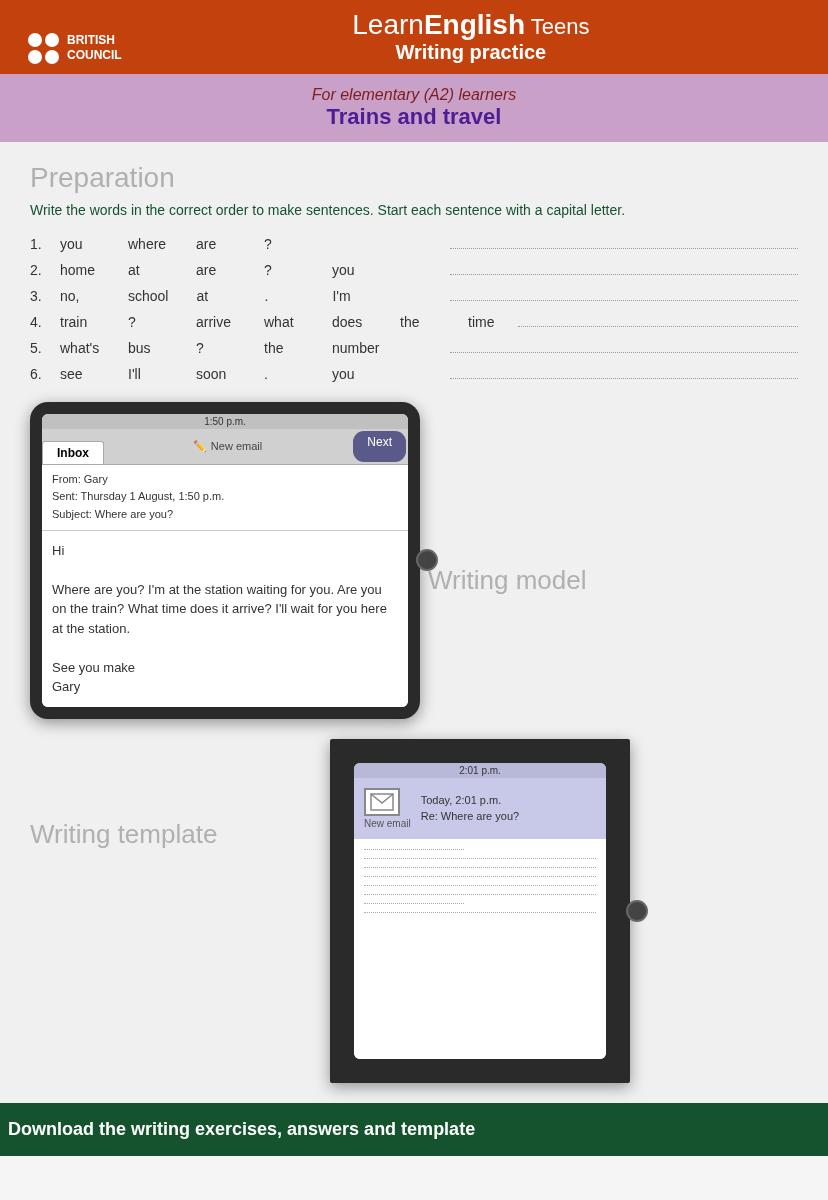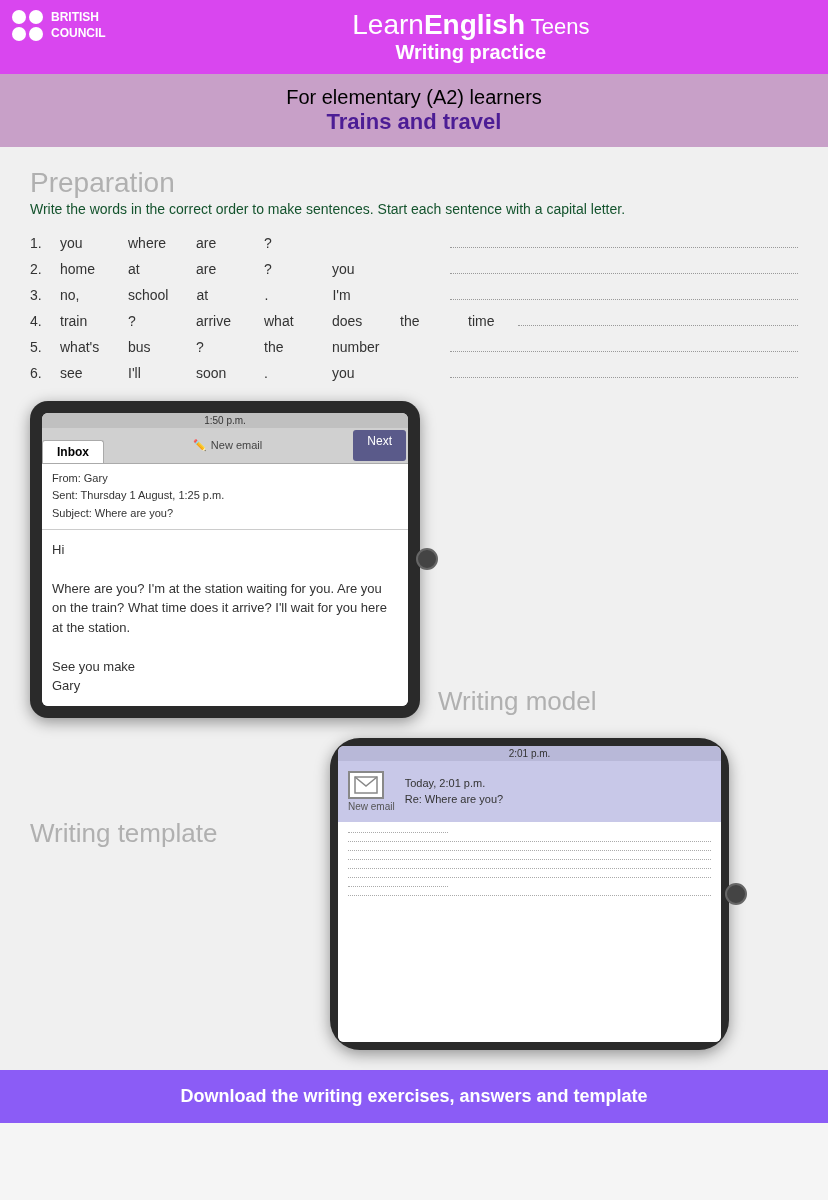--- a/index.html
+++ b/index.html
@@ -4,24 +4,24 @@
   <style>
     * { margin: 0; padding: 0; box-sizing: border-box; }
     body {
       width: 828px;
       font-family: Arial, Helvetica, sans-serif;
       background: #f5f5f5;
     }
 
     
     .header {
-      background: #d946ef;
-      display: flex;
-      align-items: flex-start;
-      padding: 10px 12px;
+      background: #c2410c;
+      display: flex;
+      align-items: flex-end;
+      padding: 10px 28px;
       gap: 20px;
     }
     .bc-logo {
       display: flex;
       align-items: center;
       gap: 8px;
     }
     .bc-dots {
       display: grid;
       grid-template-columns: 1fr 1fr;
@@ -57,41 +57,42 @@
       font-weight: bold;
     }
 
     
     .sub-header {
       background: #c8a0c8;
       padding: 12px 20px;
       text-align: center;
     }
     .for-level {
-      color: #000000;
-      font-size: 20px;
+      color: #7f1d1d;
+      font-size: 16px;
       font-weight: 300;
+      font-style: italic;
     }
     .topic-title {
       color: #4c1d95;
       font-size: 22px;
       font-weight: bold;
     }
 
     
     .main-content {
       background: #f0f0f0;
       padding: 20px 30px;
     }
 
     .section-title {
       color: #b0b0b0;
       font-size: 28px;
       font-weight: 300;
-      margin-bottom: 2px;
+      margin-bottom: 8px;
     }
 
     .instruction-text {
       font-size: 14px;
       color: #14532d;
       margin-bottom: 18px;
     }
 
     
     .exercise-row {
@@ -119,23 +120,23 @@
     .exercise-dots {
       flex: 1;
       border-bottom: 1px dotted #999;
       margin-left: 10px;
       margin-bottom: 3px;
     }
 
     
     .writing-section {
       display: flex;
-      gap: 18px;
+      gap: 8px;
       margin-top: 20px;
-      align-items: flex-end;
+      align-items: center;
     }
 
     .tablet-container {
       background: #2a2a2a;
       border-radius: 18px;
       padding: 12px;
       width: 390px;
       flex-shrink: 0;
       box-shadow: 0 4px 15px rgba(0,0,0,0.4);
       position: relative;
@@ -179,21 +180,21 @@
       gap: 4px;
     }
     .pencil-icon {
       font-size: 11px;
     }
     .tablet-nav-next {
       background: #5a5a8a;
       color: white;
       padding: 4px 14px;
       font-size: 12px;
-      border-radius: 3px;
+      border-radius: 11px;
       margin: 2px;
     }
     .email-meta {
       padding: 6px 10px;
       font-size: 11px;
       color: #333;
       border-bottom: 1px solid #ccc;
       background: white;
       line-height: 1.6;
     }
@@ -225,23 +226,23 @@
       font-size: 26px;
       font-weight: 300;
       padding-top: 80px;
       line-height: 1.2;
       width: 260px;
       flex-shrink: 0;
     }
 
     .tablet-container-2 {
       background: #2a2a2a;
-      border-radius: 30px;
-      padding: 8px;
-      width: 399px;
+      border-radius: 2px;
+      padding: 24px;
+      width: 300px;
       flex-shrink: 0;
       box-shadow: 0 4px 15px rgba(0,0,0,0.4);
       position: relative;
     }
     .tablet-screen-2 {
       background: #e8e8e8;
       border-radius: 6px;
       overflow: hidden;
     }
     .tablet-status-bar-2 {
@@ -296,23 +297,23 @@
     }
     .template-dotted-long {
       border-bottom: 1px dotted #aaa;
       width: 100%;
       margin-bottom: 8px;
       height: 1px;
     }
 
     
     .footer {
-      background: #8b5cf6;
+      background: #14532d;
       padding: 16px 8px;
-      text-align: center;
+      text-align: left;
     }
     .footer-text {
       color: white;
       font-size: 18px;
       font-weight: bold;
     }
     .home-indicator {
       position: absolute;
       right: -18px;
       top: 50%;
@@ -441,21 +442,21 @@
           <div class="tablet-nav">
             <div class="tablet-nav-inbox">Inbox</div>
             <div class="tablet-nav-new-email">
               <span class="pencil-icon">✏️</span>
               <span>New email</span>
             </div>
             <div class="tablet-nav-next">Next</div>
           </div>
           <div class="email-meta">
             <div><span>From:</span> <span>Gary</span></div>
-            <div><span>Sent:</span> <span>Thursday 1 August, 1:25 p.m.</span></div>
+            <div><span>Sent:</span> <span>Thursday 1 August, 1:50 p.m.</span></div>
             <div><span>Subject:</span> <span>Where are you?</span></div>
           </div>
           <div class="email-body">
             <p>Hi</p>
             <br>
             <p>Where are you? I'm at the station waiting for you. Are you on the train? What time does it arrive? I'll wait for you here at the station.</p>
             <br>
             <p>See you make</p>
             <p>Gary</p>
           </div>

